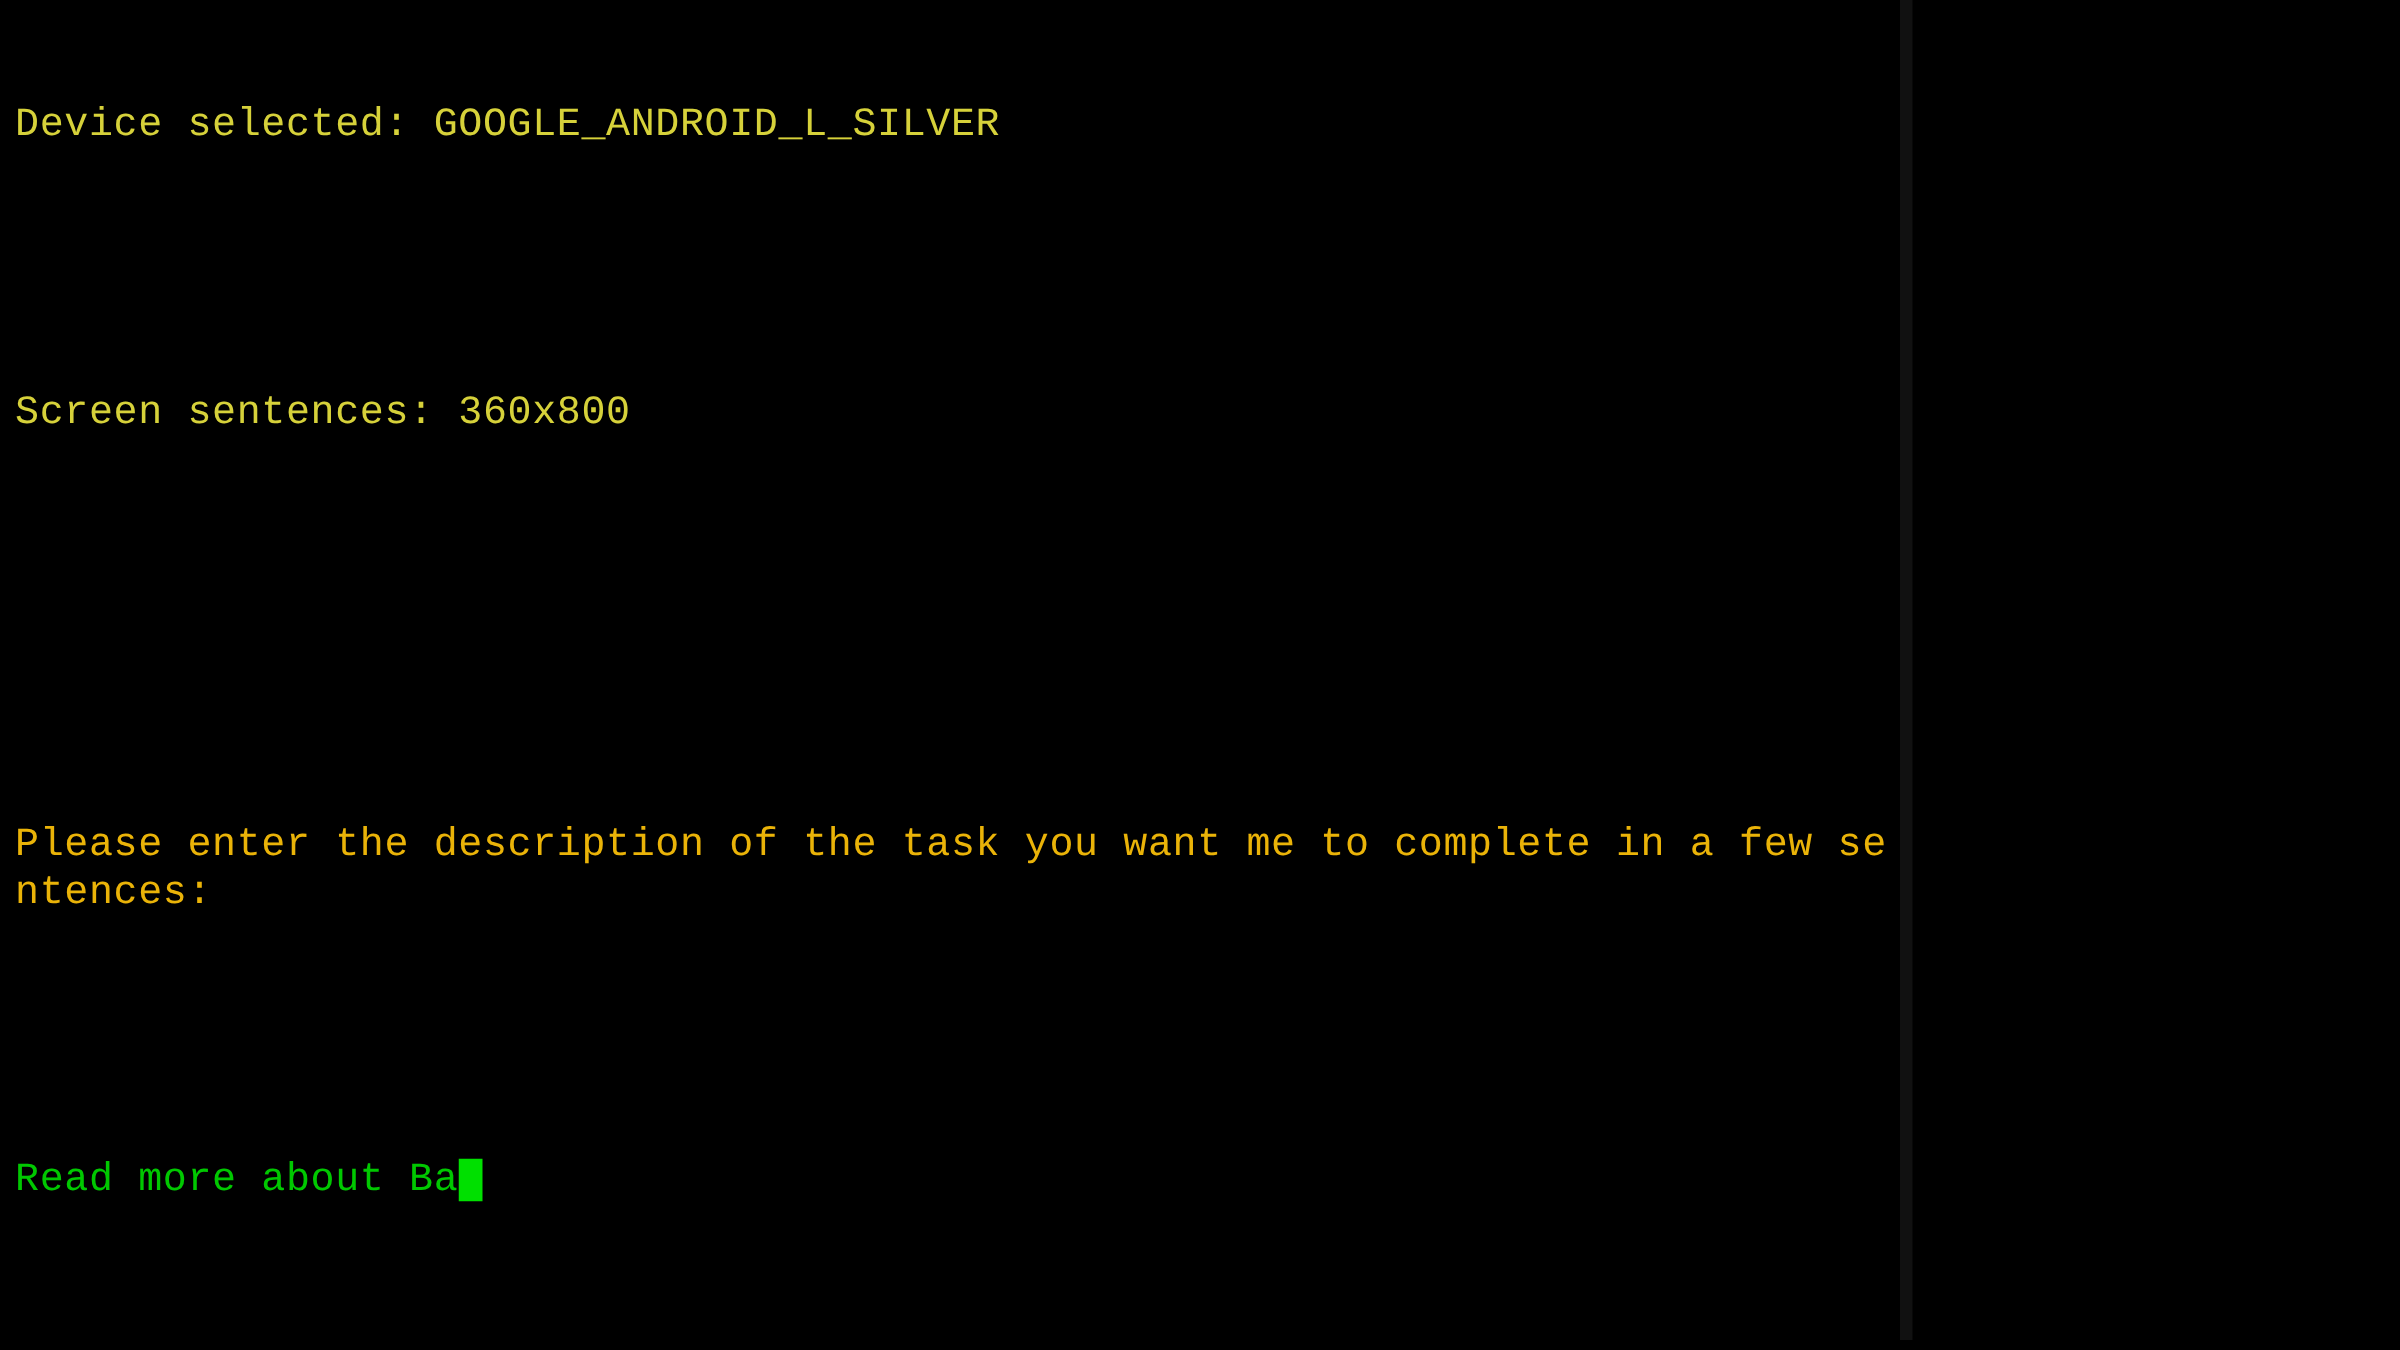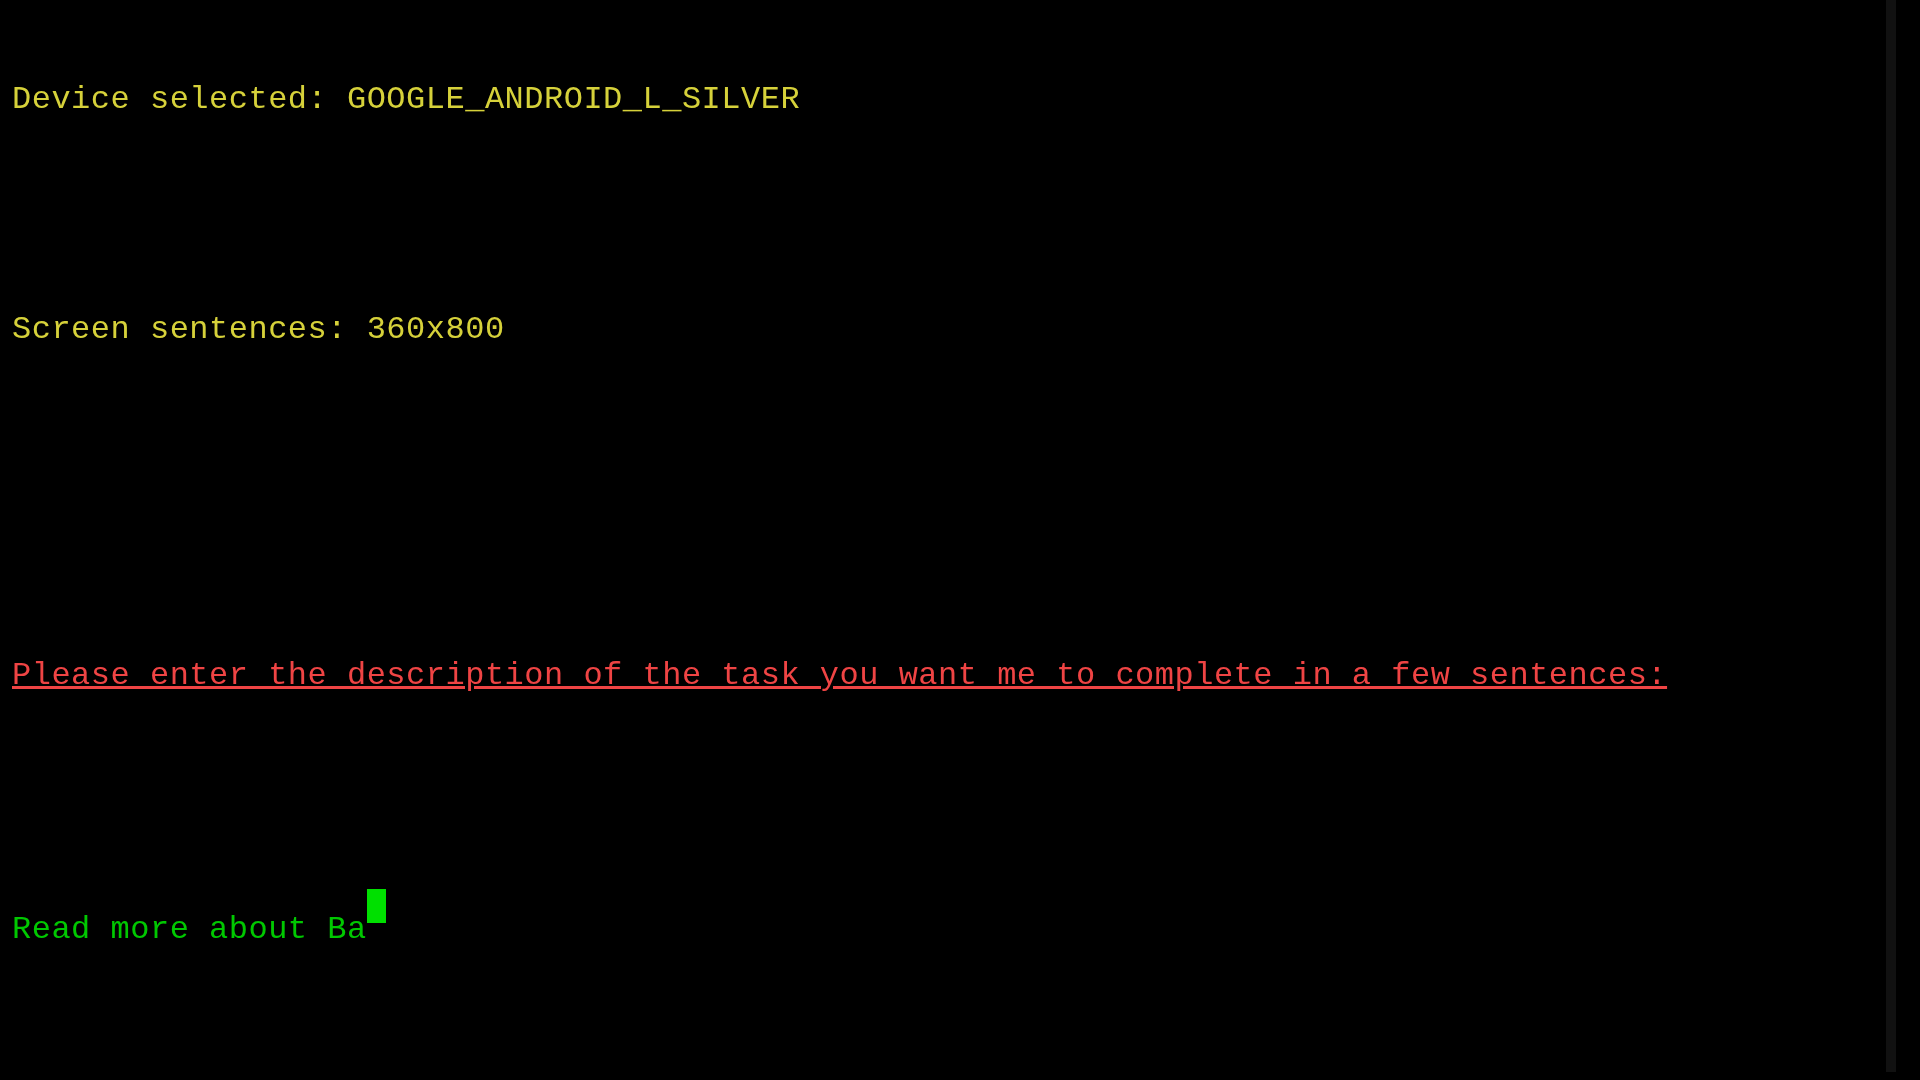--- a/index.html
+++ b/index.html
@@ -10,46 +10,45 @@
     background: #000;
     overflow: hidden;
   }
   .terminal {
     font-family: "Menlo", "Consolas", "Courier New", monospace;
     font-size: 32px;
     line-height: 1.2;
     letter-spacing: 0.5px;
     padding: 4px 12px;
     color: #d6d13a;
-    width: 1896px;
+    width: 1530px;
     height: 1072px;
     box-sizing: border-box;
     position: relative;
     white-space: pre-wrap;
     word-break: break-all;
   }
   .line {
     margin: 0;
     padding: 0;
   }
   .yellow { color: #d6d13a; }
-  .blue   { color: #ef4444; text-decoration: underline; }
+  .blue   { color: #eab308; }
   .blank  { height: 1.2em; }
   .prompt-wrap {
     display: block;
     width: 100%;
     word-break: break-all;
   }
   .input-line {
     display: flex;
     align-items: flex-start;
   }
   .input-text {
     color: #00c800;
-    margin-top: 24px;
   }
   .cursor {
     display: inline-block;
     width: 0.62em;
     height: 1.05em;
     background: #00e000;
     vertical-align: text-bottom;
     margin-left: 0;
     transform: translateY(2px);
   }

